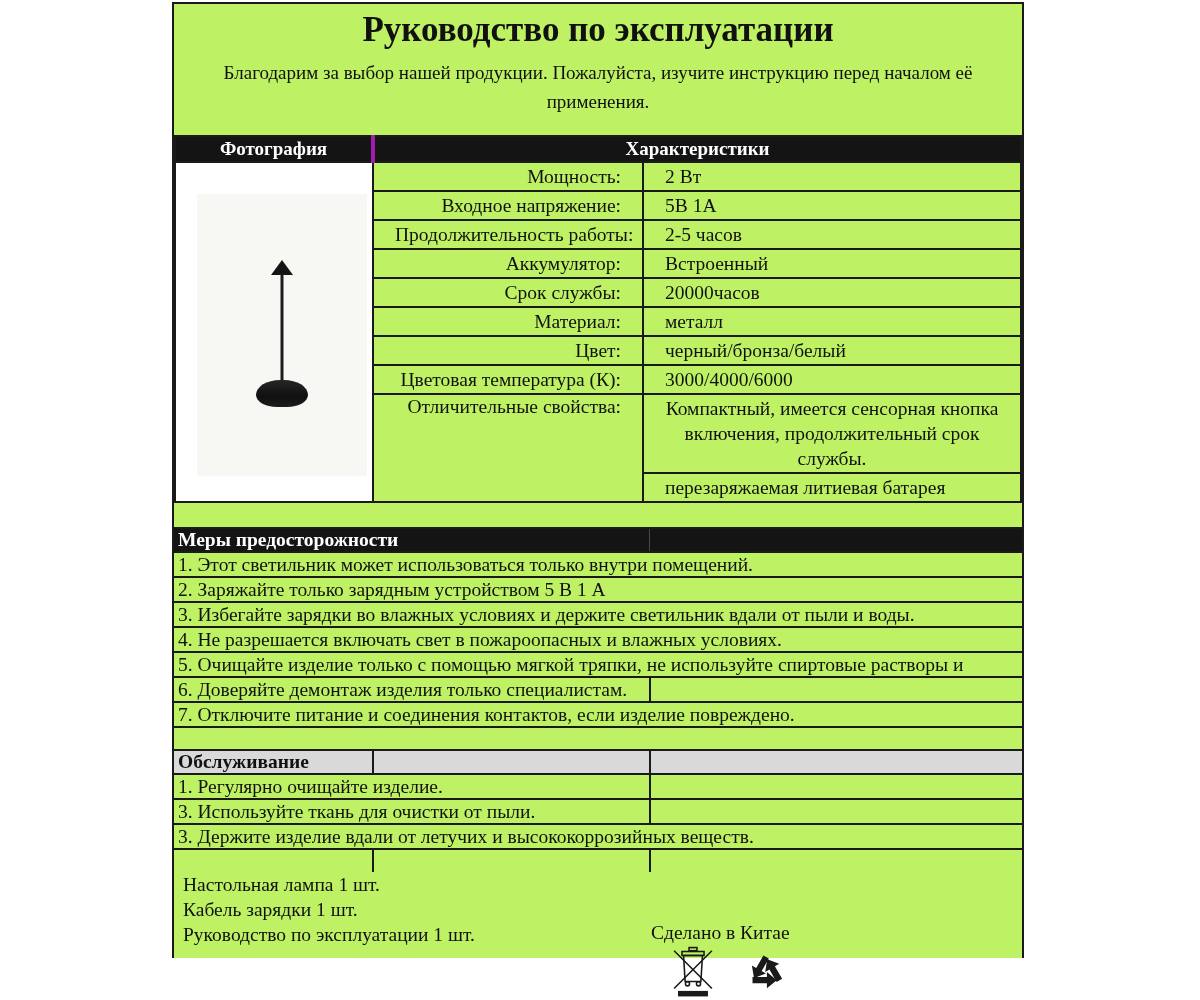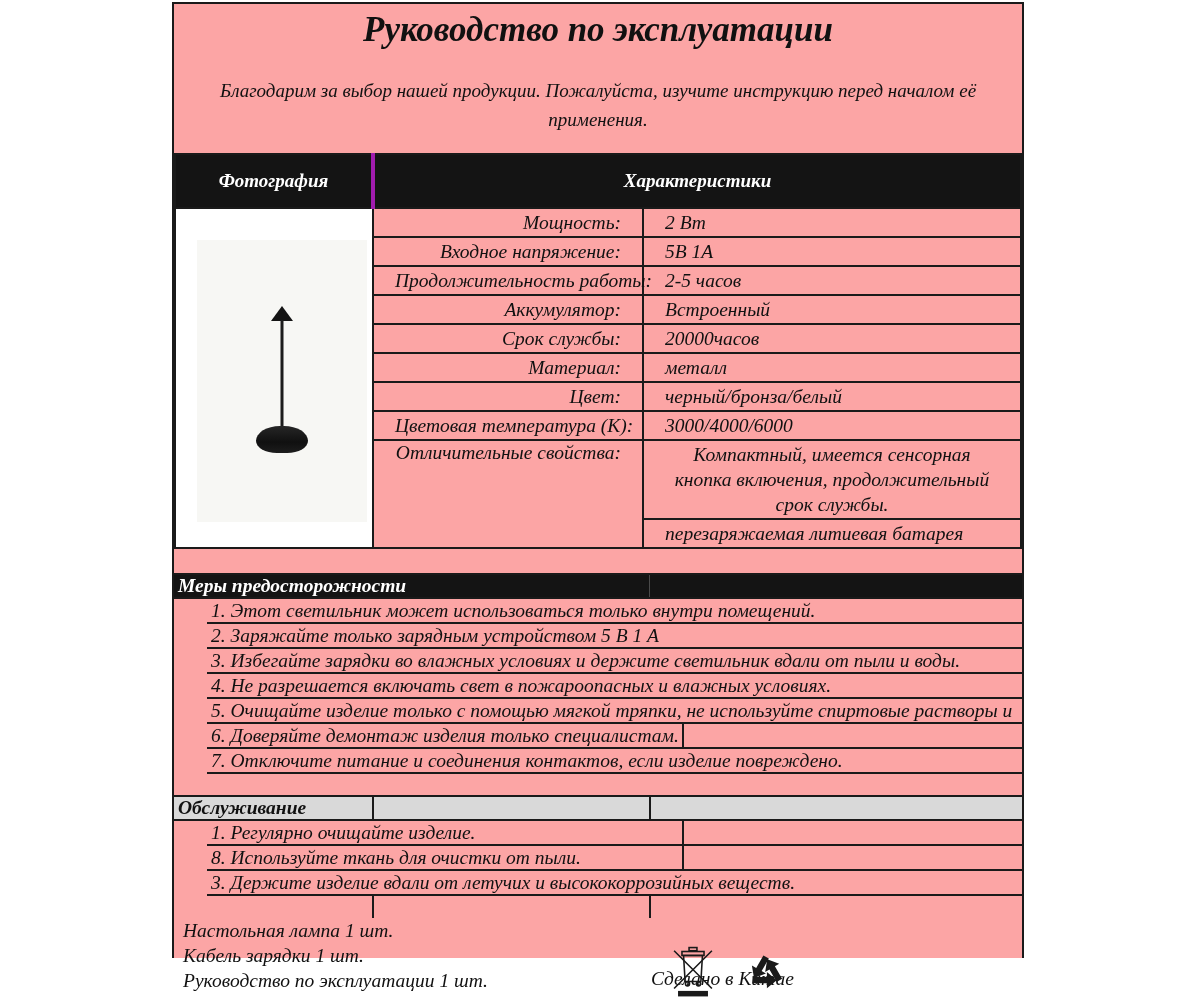--- a/index.html
+++ b/index.html
@@ -4,39 +4,38 @@
 <style>
   html,body{margin:0;padding:0;}
   body{
     width:1200px;height:1000px;background:#ffffff;position:relative;
     font-family:"Liberation Serif","DejaVu Serif",serif;color:#111;
     overflow:hidden;
   }
   .doc{
     position:absolute;left:172px;top:2px;width:852px;height:956px;
     border:2px solid #1a1a1a;border-bottom:none;box-sizing:border-box;
-    background:#fca5a5;
-    font-style:italic;
+    background:#bef264;
   }
   .title{
     text-align:center;font-size:35px;font-weight:bold;margin-top:4px;
     line-height:44px;
   }
   .subtitle{
-    text-align:center;font-size:19px;width:780px;margin:24px auto 0;
+    text-align:center;font-size:19px;width:780px;margin:6px auto 0;
     line-height:29px;
   }
   table.chars{
     width:100%;border-collapse:collapse;margin-top:19px;table-layout:fixed;
   }
   table.chars col.c1{width:198px;}
   table.chars col.c2{width:270px;}
   table.chars th{
     background:#141414;color:#fff;font-size:19px;font-weight:bold;
-    border:2px solid #1a1a1a;height:20px;padding:15px 2px;
+    border:2px solid #1a1a1a;height:20px;padding:1px 2px;
   }
   table.chars th.spec{border-left:4px solid #a21caf;}
   table.chars td{
     border:2px solid #1a1a1a;padding:1px 21px;height:21px;
     font-size:19.5px;vertical-align:middle;box-sizing:content-box;
   }
   td.lbl{text-align:right;white-space:nowrap;}
   td.val{text-align:left;line-height:25px;}
   td.small{font-size:17px;}
   td.bigger{font-size:21px;}
@@ -64,21 +63,20 @@
     font-size:19.5px;height:22px;line-height:22px;padding-left:4px;
     border-top:2px solid #1a1a1a;border-bottom:2px solid #1a1a1a;
   }
   .bar .bdiv{position:absolute;top:0;bottom:0;width:1px;background:#4a4a4a;}
   .d200{left:198px;}
   .d475{left:475px;}
   .rowline{
     position:relative;border-bottom:2px solid #1a1a1a;height:23px;
     line-height:23px;padding-left:4px;font-size:19.5px;white-space:nowrap;
     overflow:hidden;
-    margin-left:33px;
   }
   .rowline .cdiv,.grayrow .cdiv,.emptyrow .cdiv{
     position:absolute;top:0;bottom:0;width:2px;background:#1a1a1a;
   }
   .gaprow{height:21px;border-bottom:2px solid #1a1a1a;}
   .grayrow{
     position:relative;background:#d9d9d9;height:22px;line-height:22px;
     padding-left:4px;font-weight:bold;font-size:19.5px;
     border-bottom:2px solid #1a1a1a;
   }
@@ -185,21 +183,21 @@
     <span>Обслуживание</span>
     <span class="cdiv d200"></span>
     <span class="cdiv d475"></span>
   </div>
   <div>
     <div class="rowline">
       <span>1. Регулярно очищайте изделие.</span>
       <span class="cdiv d475"></span>
     </div>
     <div class="rowline">
-      <span>8. Используйте ткань для очистки от пыли.</span>
+      <span>3. Используйте ткань для очистки от пыли.</span>
       <span class="cdiv d475"></span>
     </div>
     <div class="rowline">3. Держите изделие вдали от летучих и высококоррозийных веществ.</div>
     <div class="emptyrow">
       <span class="cdiv d200"></span>
       <span class="cdiv d475"></span>
     </div>
   </div>
 
   <div class="pack">

